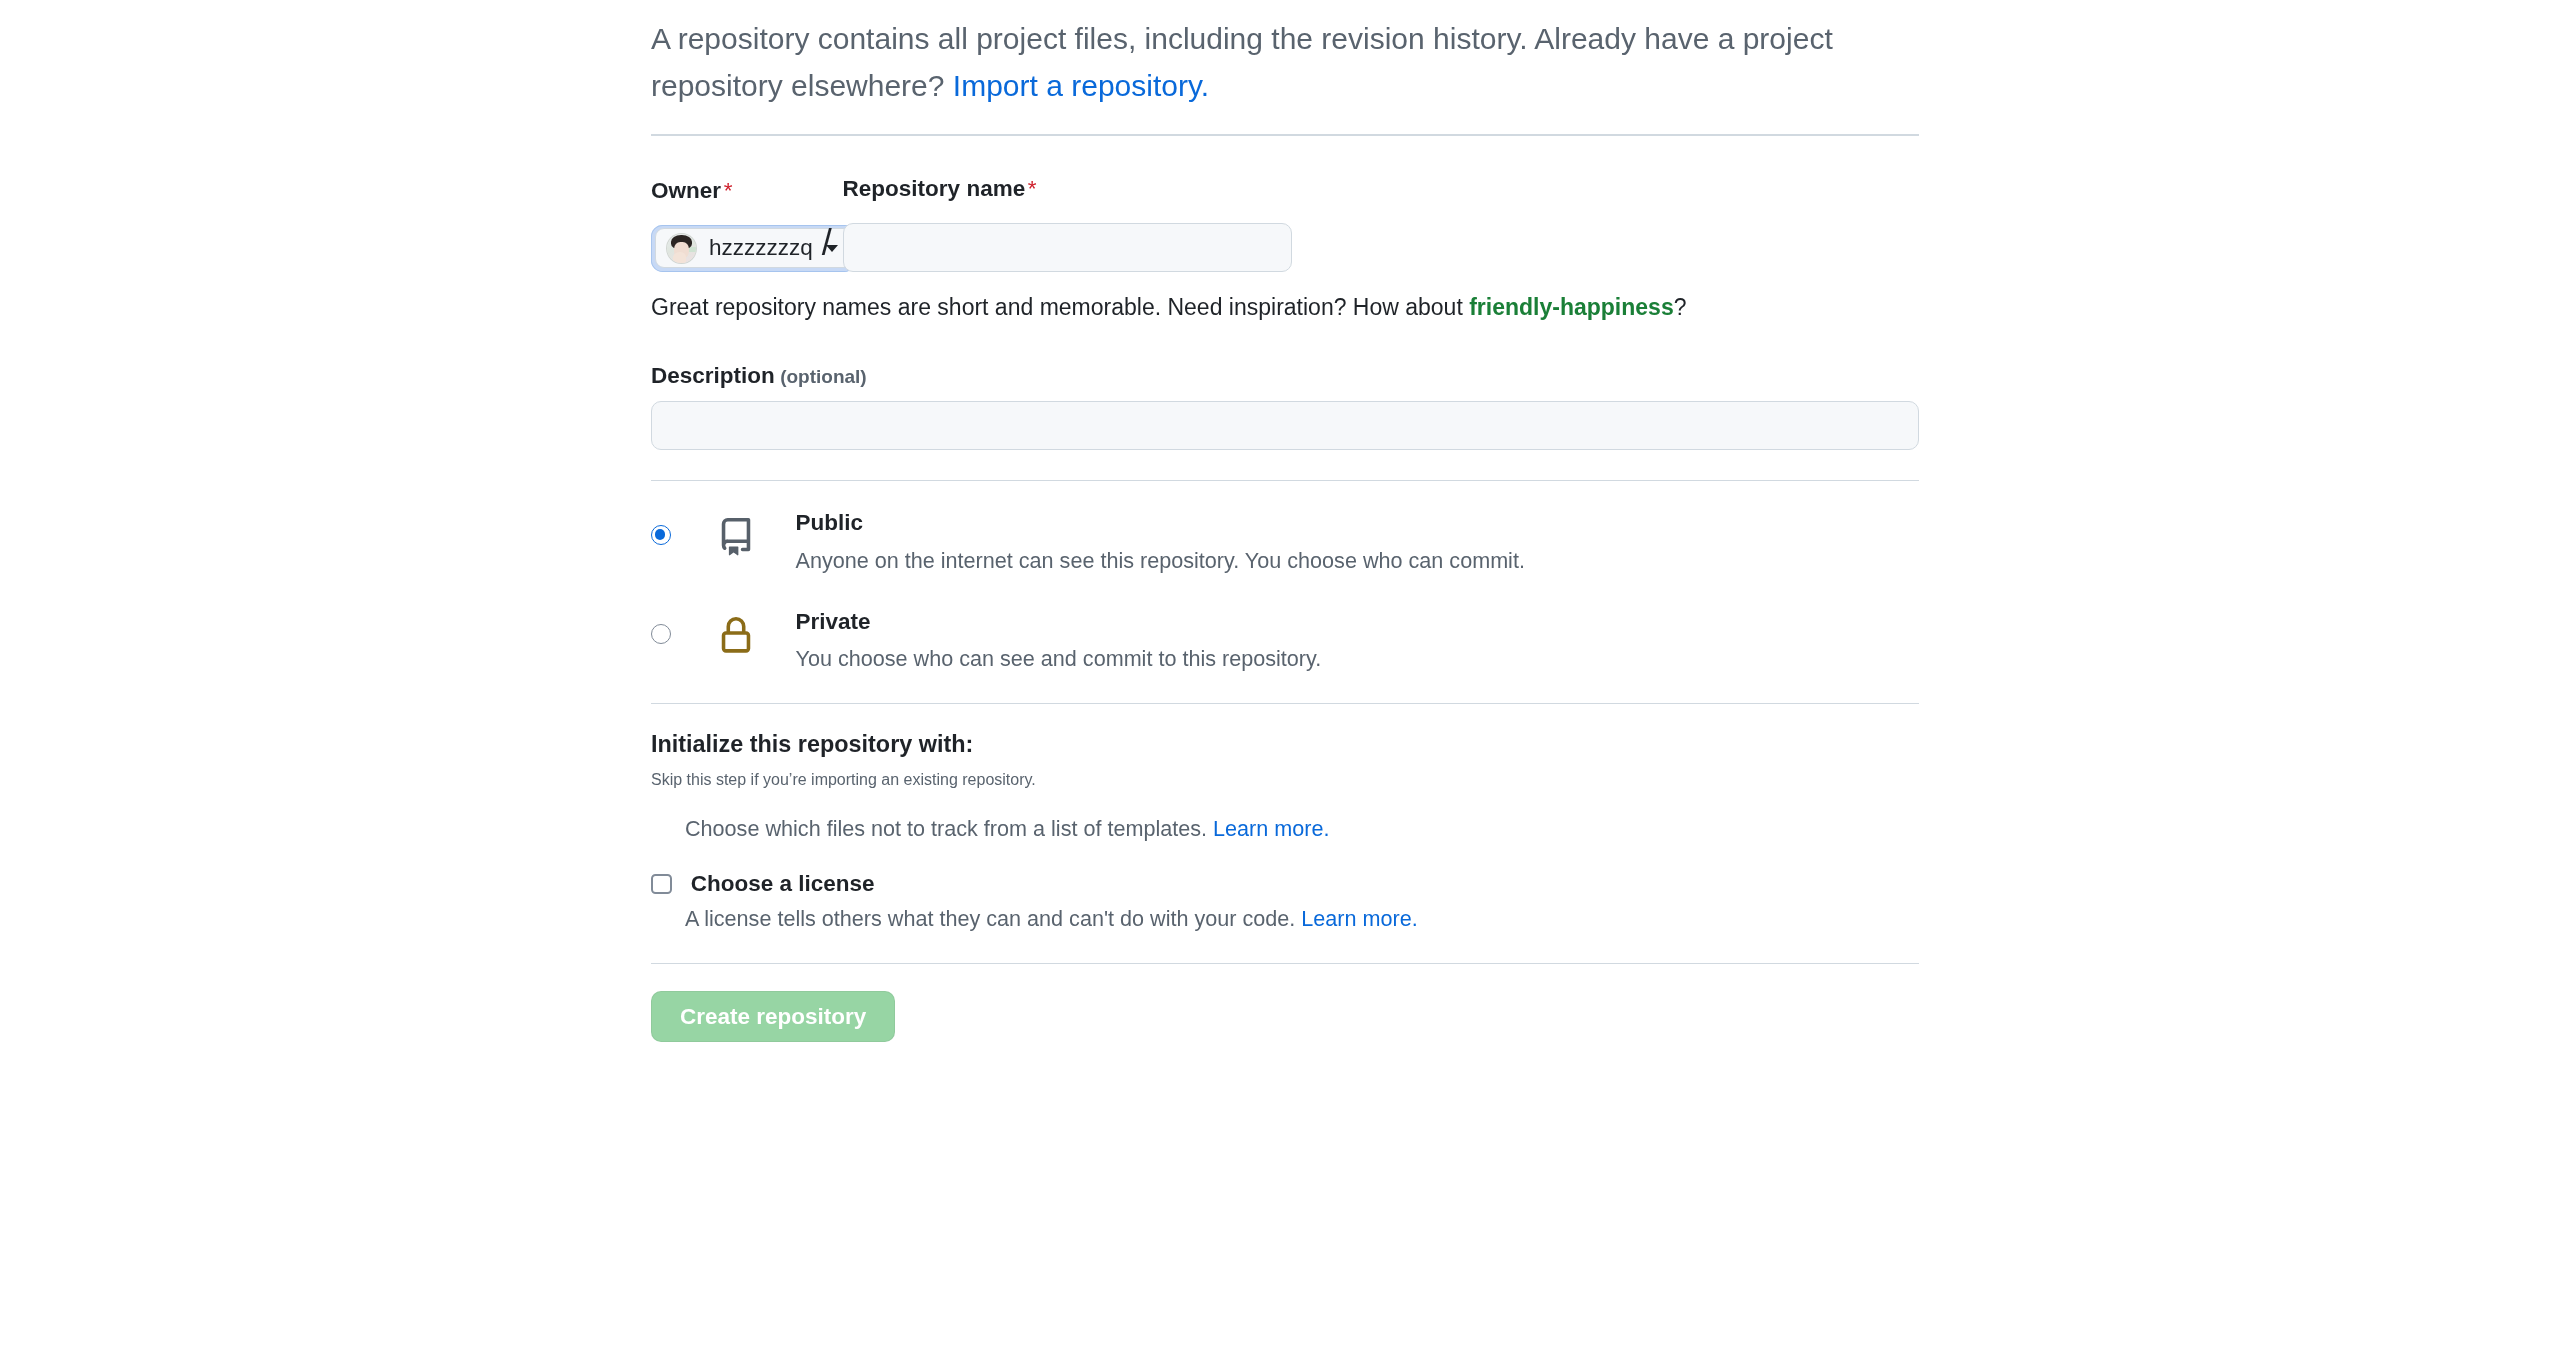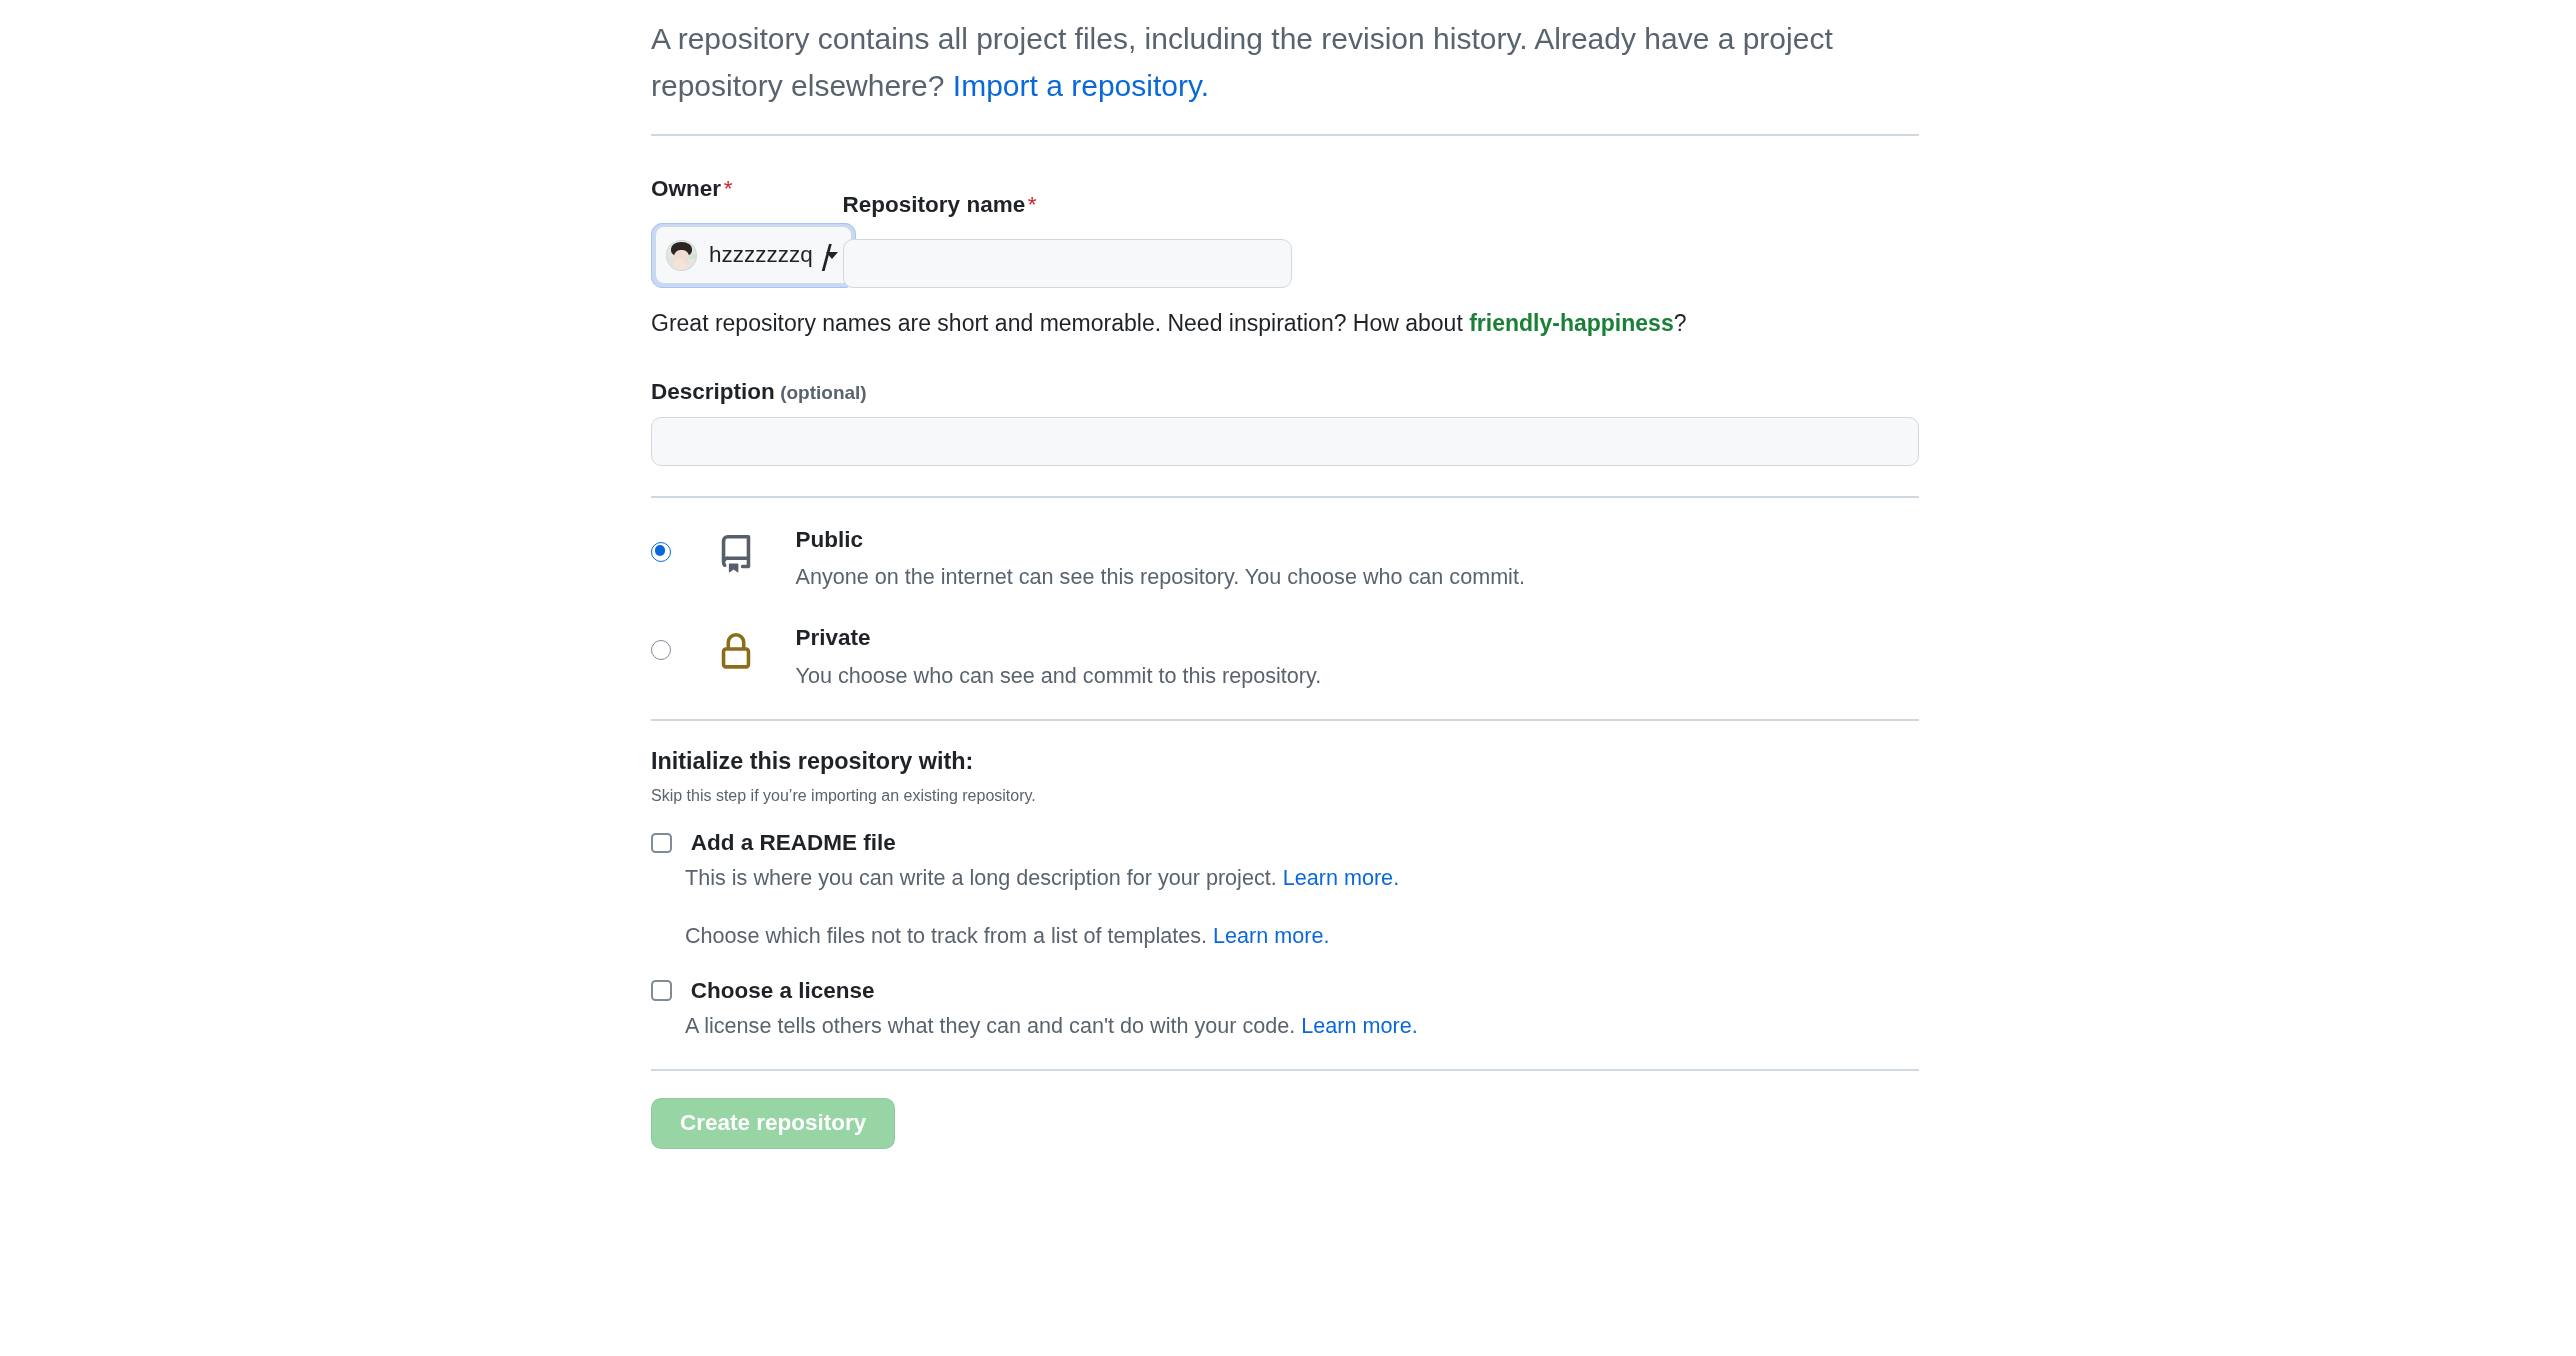--- a/index.html
+++ b/index.html
@@ -89,21 +89,21 @@
     display: inline-block;
     padding: 3.6px;
     border-radius: 11.7px;
     background: #c7d9f5;
     box-shadow: 0 0 0 0.9px #a6c4ee inset;
   }
   .owner-button {
     display: flex;
     align-items: center;
     gap: 11.7px;
-    height: 58px;
+    height: 40px;
     padding: 0 12.6px 0 10.8px;
     background: #f6f8fa;
     border: 1.3px solid #d1d9e0;
     border-radius: 9px;
     cursor: pointer;
   }
   .avatar {
     width: 31px;
     height: 31px;
     border-radius: 50%;
@@ -416,27 +416,20 @@
     </div>
 
     <hr class="divider-3">
 
     <div class="init-block">
       <div class="init-title">Initialize this repository with:</div>
       <div class="init-sub">Skip this step if you’re importing an existing repository.</div>
 
       <div class="check-list">
 
-        <div class="check-item">
-          <label class="check-row">
-            <span class="checkbox"></span>
-            <span class="check-label">Add a README file</span>
-          </label>
-          <div class="check-desc"><span>This is where you can write a long description for your project. </span><a class="link" href="#">Learn more.</a></div>
-        </div>
 
         <div class="check-item">
           <div class="check-desc"><span>Choose which files not to track from a list of templates. </span><a class="link" href="#">Learn more.</a></div>
         </div>
 
         <div class="check-item">
           <label class="check-row">
             <span class="checkbox"></span>
             <span class="check-label">Choose a license</span>
           </label>

